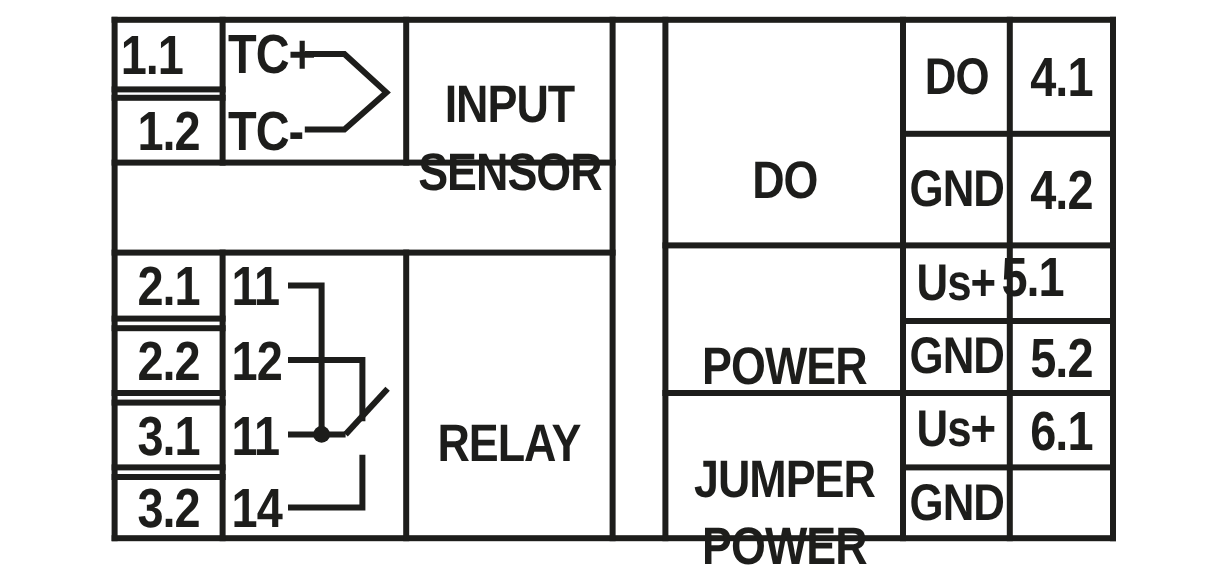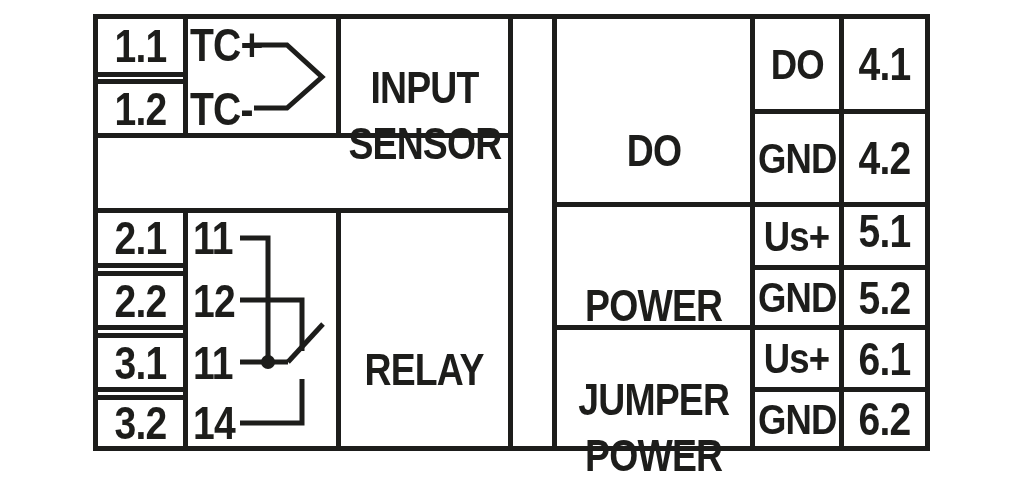--- a/index.html
+++ b/index.html
@@ -67,21 +67,21 @@
     <g fill="none" stroke="#1d1d1b" stroke-width="5" stroke-linejoin="miter">
       <path d="M240 238 H268 V362"></path>
       <path d="M240 300 H302 V351"></path>
       <path d="M240 362 H288"></path>
       <path d="M288 362 L323 324"></path>
       <path d="M240 423 H302 V379"></path>
       <circle cx="268" cy="362" r="7" fill="#1d1d1b" stroke="none"></circle>
     </g>
   </svg>
 
-  <div class="cell fs-num" style="left:93px;top:19px;width:95px;height:53px;">
+  <div class="cell fs-num" style="left:79px;top:19px;width:95px;height:53px;">
       <span>1.1</span>
     </div>
   <div class="cell fs-num" style="left:93px;top:84px;width:95px;height:49px;border-radius:12px;">
       <span>1.2</span>
     </div>
   <div class="cell left fs-num" style="left:190px;top:19px;width:140px;height:52px;">
       <span>TC+</span>
     </div>
   <div class="cell left fs-num" style="left:190px;top:84px;width:140px;height:49px;">
       <span>TC-</span>
@@ -136,21 +136,21 @@
   <div class="cell fs-num" style="left:844px;top:114px;width:81px;height:88px;">
       <span>4.2</span>
     </div>
 
   <div class="cell fs-big" style="left:557px;top:207px;width:193px;height:118px;">
       <span>POWER</span>
     </div>
   <div class="cell fs-sml" style="left:755px;top:207px;width:84px;height:58px;">
       <span>Us+</span>
     </div>
-  <div class="cell fs-num" style="left:844px;top:207px;width:81px;height:47px;">
+  <div class="cell fs-num" style="left:820px;top:207px;width:81px;height:47px;">
       <span>5.1</span>
     </div>
   <div class="cell fs-sml" style="left:755px;top:270px;width:84px;height:55px;">
       <span>GND</span>
     </div>
   <div class="cell fs-num" style="left:844px;top:270px;width:81px;height:55px;">
       <span>5.2</span>
     </div>
 
   <div class="cell col fs-big" style="left:557px;top:330px;width:193px;height:116px;">
@@ -159,17 +159,14 @@
   </div>
   <div class="cell fs-sml" style="left:755px;top:330px;width:84px;height:57px;">
       <span>Us+</span>
     </div>
   <div class="cell fs-num" style="left:844px;top:330px;width:81px;height:57px;">
       <span>6.1</span>
     </div>
   <div class="cell fs-sml" style="left:755px;top:392px;width:84px;height:54px;">
       <span>GND</span>
     </div>
-  <div class="cell fs-num" style="left:844px;top:392px;width:81px;height:54px;">
-      <span>6.2</span>
-    </div>
 
 </div>
 
 </body></html>

